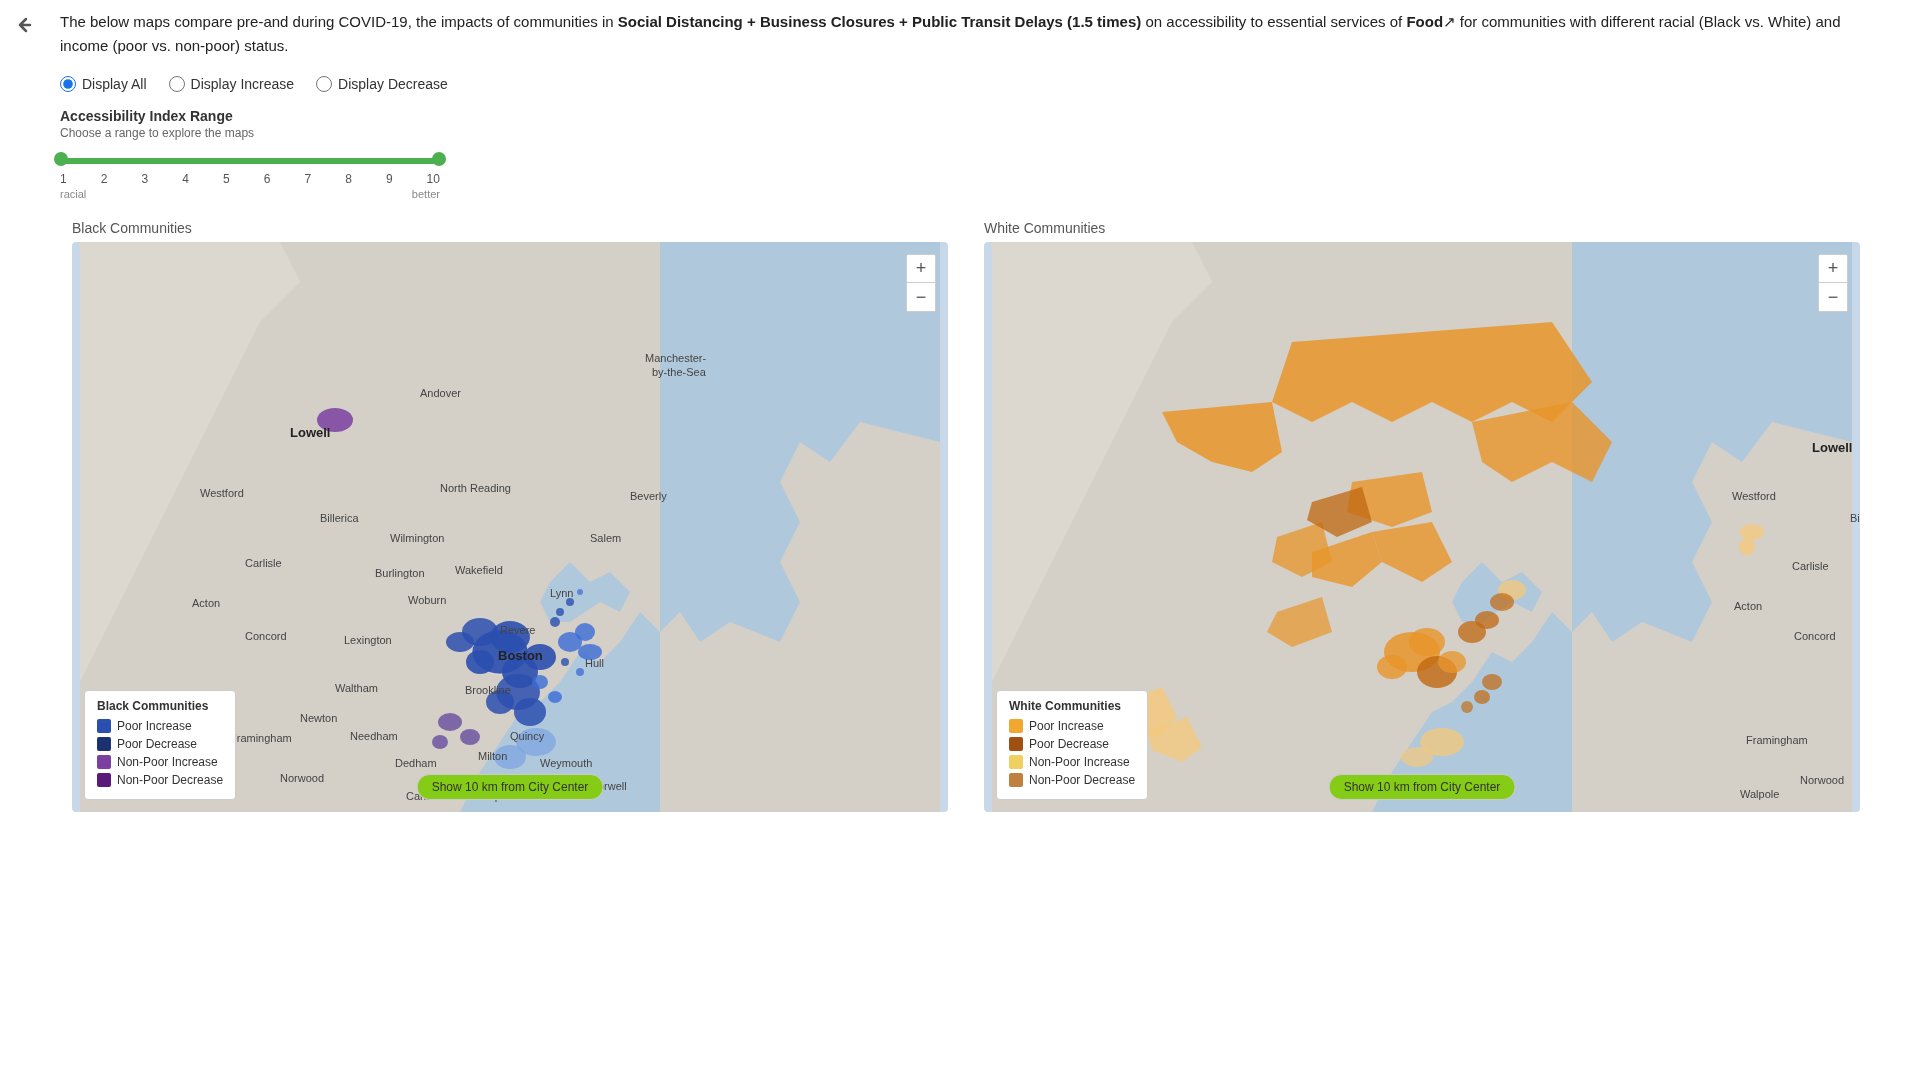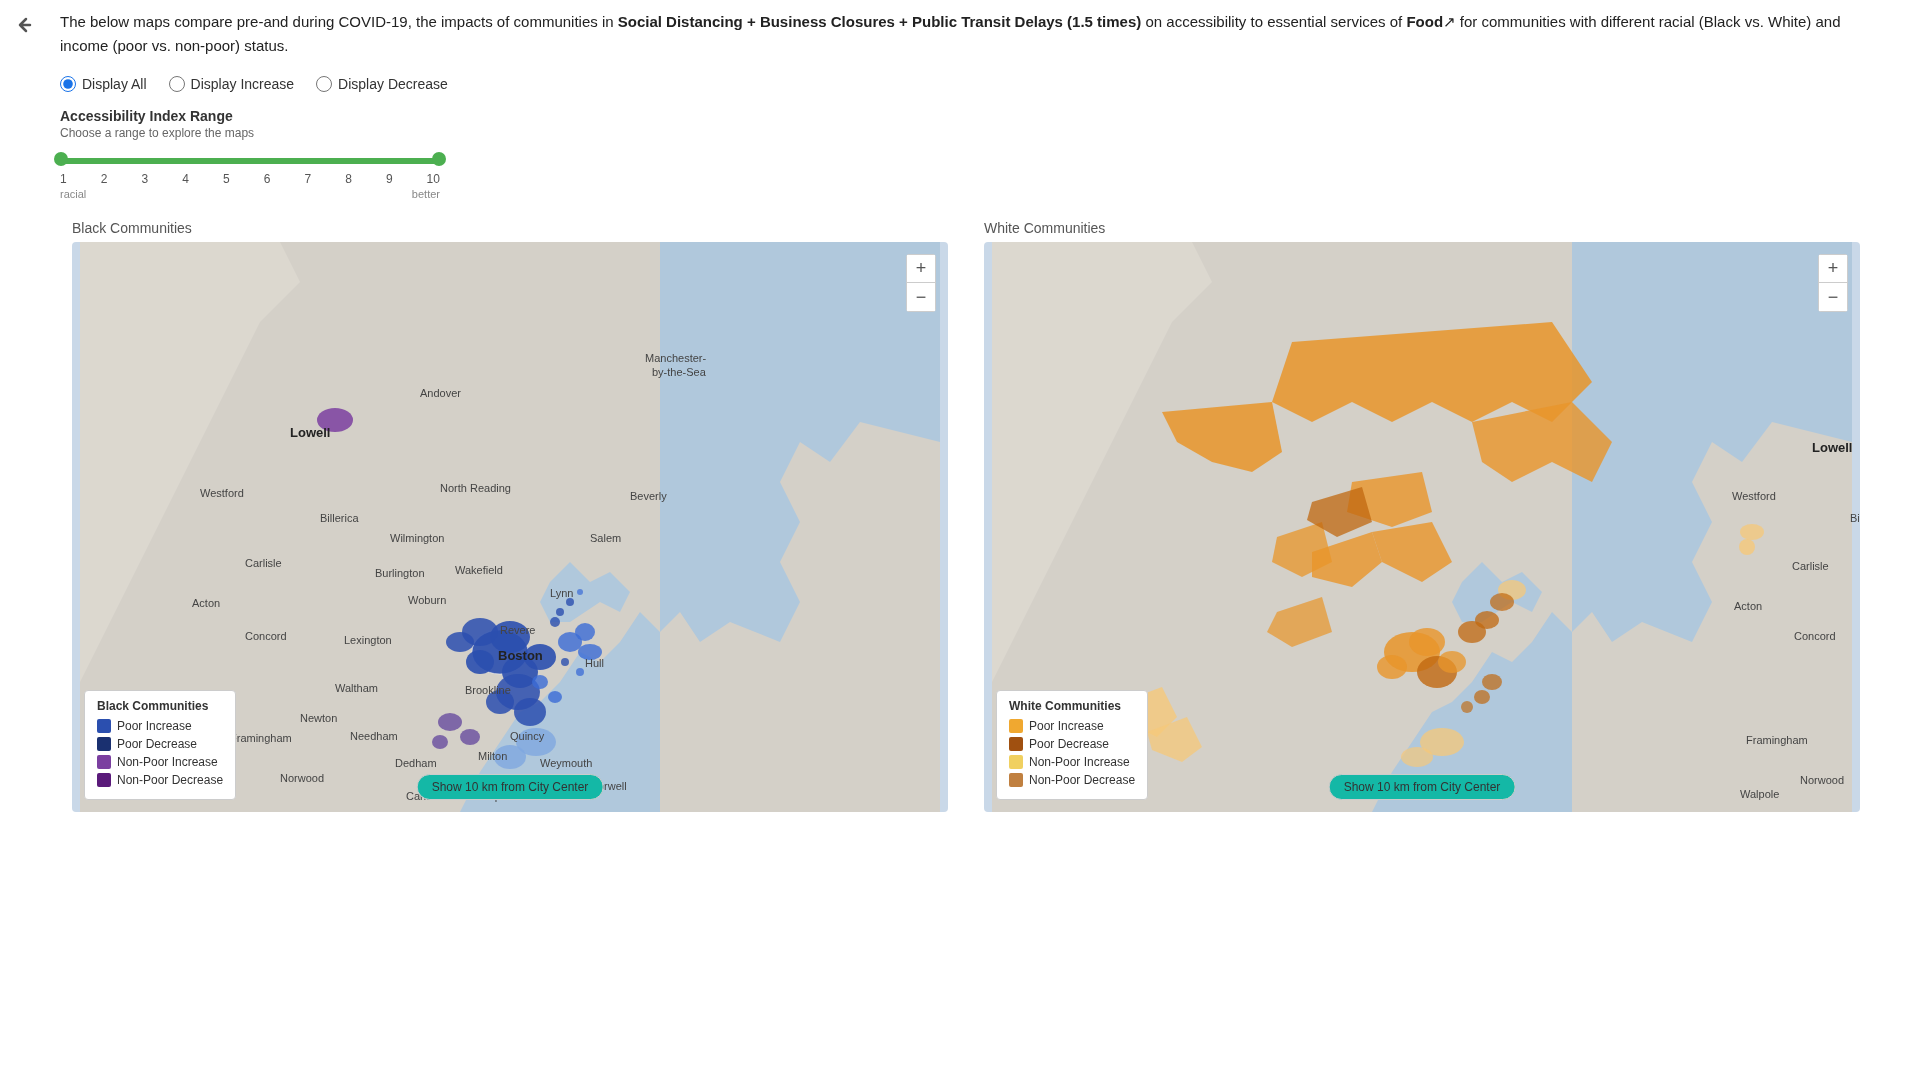--- a/index.html
+++ b/index.html
@@ -27,21 +27,21 @@
     .map-title { font-size: 14px; color: #555; margin-bottom: 6px; }
     .map-container { position: relative; width: 100%; height: 570px; background: #c9d8e8; border-radius: 4px; overflow: hidden; }
 
     
     .map-svg { width: 100%; height: 100%; }
 
     .zoom-controls { position: absolute; top: 12px; right: 12px; display: flex; flex-direction: column; background: #fff; border: 1px solid #ccc; border-radius: 3px; z-index: 10; }
     .zoom-btn { width: 28px; height: 28px; background: #fff; border: none; font-size: 18px; cursor: pointer; display: flex; align-items: center; justify-content: center; color: #555; border-bottom: 1px solid #ccc; }
     .zoom-btn:last-child { border-bottom: none; }
 
-    .city-center-btn { position: absolute; bottom: 12px; left: 50%; transform: translateX(-50%); background: #14b8a6; border: 1px solid #ccc; border-radius: 16px; padding: 5px 14px; font-size: 12px; cursor: pointer; white-space: nowrap; color: #333; z-index: 10; }
+    .city-center-btn { position: absolute; bottom: 12px; left: 50%; transform: translateX(-50%); background: #84cc16; border: 1px solid #ccc; border-radius: 16px; padding: 5px 14px; font-size: 12px; cursor: pointer; white-space: nowrap; color: #333; z-index: 10; }
 
     .legend { position: absolute; bottom: 12px; left: 12px; background: #fff; border: 1px solid #ccc; border-radius: 4px; padding: 8px 12px; font-size: 12px; z-index: 10; min-width: 150px; }
     .legend-title { font-weight: bold; margin-bottom: 6px; font-size: 12px; }
     .legend-item { display: flex; gap: 6px; margin-bottom: 4px; }
     .legend-swatch { width: 14px; height: 14px; border-radius: 2px; flex-shrink: 0; }
     
     
     .map-place-label { font-size: 11px; fill: #444; font-family: Arial, sans-serif; }
     .map-place-label-bold { font-size: 13px; fill: #222; font-family: Arial, sans-serif; font-weight: bold; }
 

